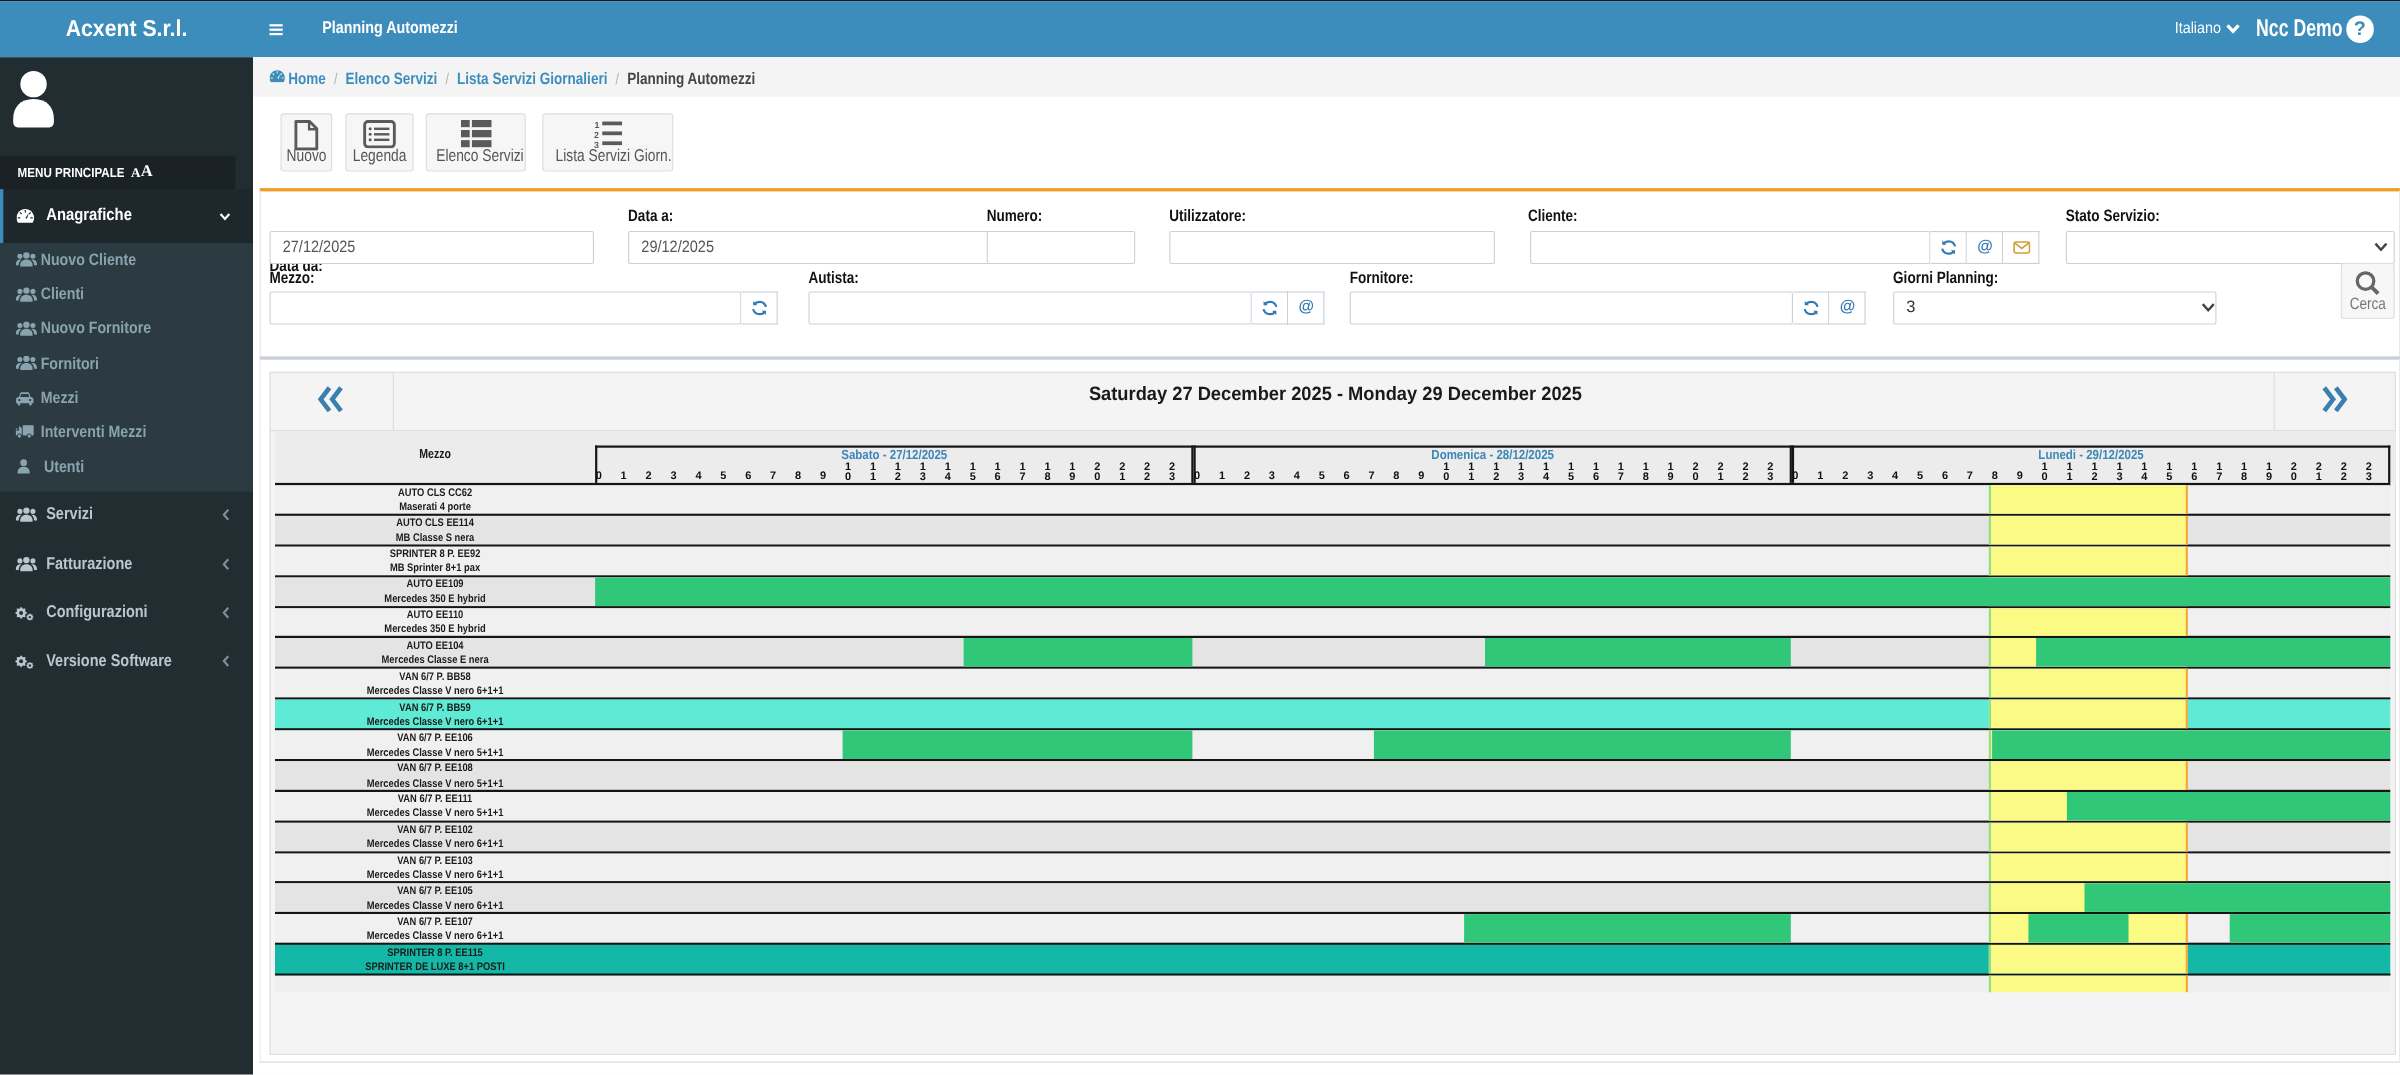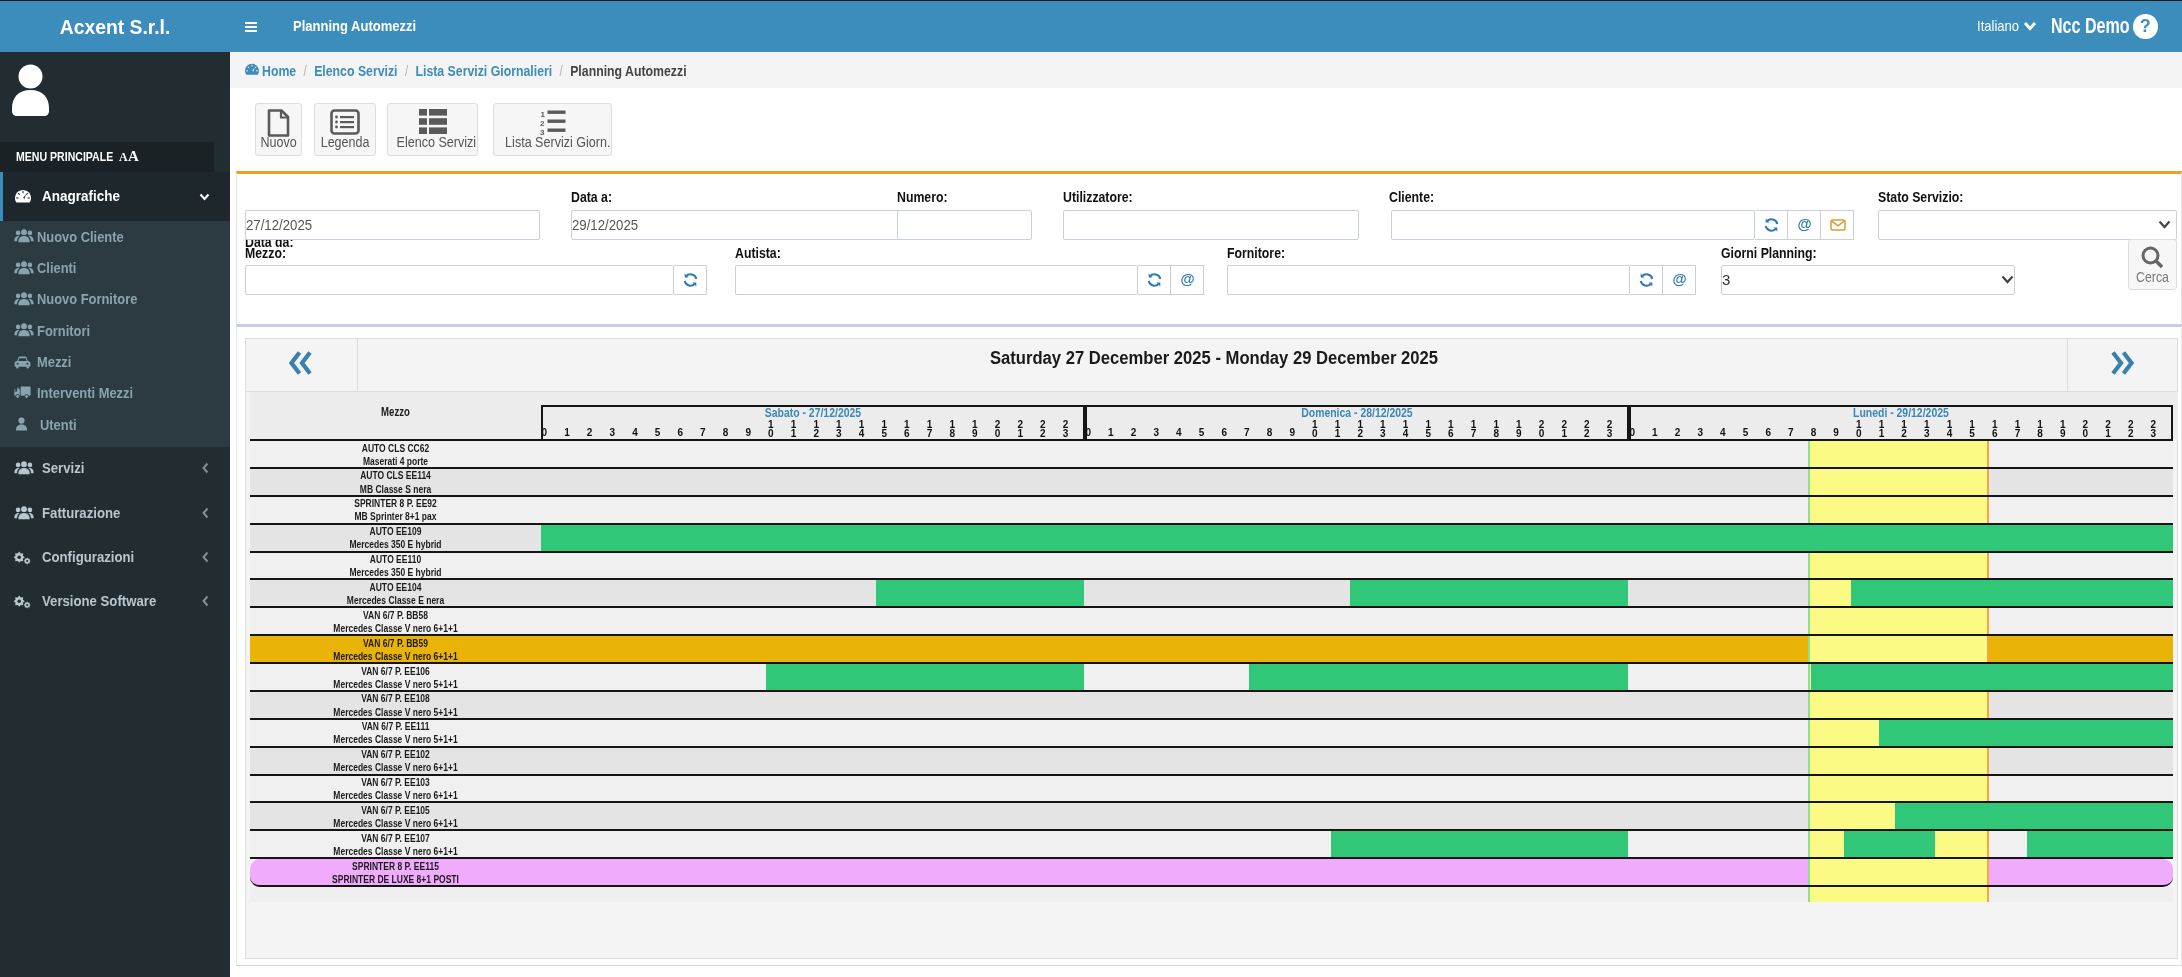--- a/index.html
+++ b/index.html
@@ -8,21 +8,21 @@
 .nav{left:0;top:1px;width:2182px;height:50.5px;background:#3c8dbc;}
 .brand{left:0;top:0;width:230px;height:50.5px;color:#fff;font-size:21px;font-weight:bold;text-align:center;line-height:54px;transform:scaleX(0.92);}
 .sbar{left:0;top:51.5px;width:230px;height:925.5px;background:#222d32;}
 .mheader{left:0;top:142px;width:214px;height:30px;background:#1a2226;color:#fff;font-size:12px;font-weight:bold;line-height:30px;}
 .sub{left:0;top:168.5px;width:230px;height:226.3px;background:#2c3b41;}
 .bc{color:#3c8dbc;font-size:15px;font-weight:bold;text-decoration:none;}
 .bsep{color:#b3b3b3;font-size:14px;padding:0 9px;}
 .tbtn{position:absolute;top:103px;height:53px;background:#f6f6f6;border:1px solid #ddd;border-radius:3px;color:#555;font-size:15.5px;text-align:center;white-space:nowrap;}
 .tbtn .lab{position:absolute;bottom:4px;left:0;right:0;transform:scaleX(0.81);transform-origin:center;}
 .flabel{position:absolute;font-size:15px;font-weight:bold;color:#111;}
-.finput{position:absolute;height:30px;border:1px solid #c9d0da;border-radius:2px;background:#fff;font-size:15px;color:#555;line-height:28px;}
+.finput{position:absolute;height:30px;border:1px solid #c9d0da;border-radius:2px;background:#fff;font-size:15px;color:#555;line-height:28px;padding-left:11px;}
 .finput span{display:inline-block;transform:scaleX(0.88);transform-origin:left;}
 .flabel span{display:inline-block;transform:scaleX(0.82);transform-origin:left;}
 .addon{position:absolute;height:30px;width:33px;border:1px solid #c9d0da;border-left:none;background:#fff;text-align:center;}
 .srow{position:relative;width:1922.8px;height:27.89px;border-bottom:2px solid #151515;}
 .srow .lbl{position:absolute;left:0;top:0;width:291px;height:100%;text-align:center;font-weight:bold;color:#1a1a1a;font-size:10px;line-height:13.2px;padding-top:0.5px;transform:scaleX(0.85);transform-origin:center;}
 .bar{position:absolute;top:0;height:25.9px;background:#30c878;z-index:3;}
 .yel{position:absolute;top:0;height:25.9px;background:#fafa85;border-left:2px solid #8ee08b;border-right:2px solid #f6a63c;z-index:1;}
 svg{display:block;}
 </style></head>
 <body>
@@ -414,21 +414,21 @@
 <div class="yel" style="left:1558.2px;width:181.3px;"></div>
 <div class="bar" style="left:626px;width:207.5px;"></div>
 <div class="bar" style="left:1100px;width:278px;"></div>
 <div class="bar" style="left:1601px;width:321.8px;"></div>
 <div class="lbl">AUTO EE104<br>Mercedes Classe E nera</div>
 </div>
 <div class="srow" style="background:#f0f0f0;">
 <div class="yel" style="left:1558.2px;width:181.3px;"></div>
 <div class="lbl">VAN 6/7 P. BB58<br>Mercedes Classe V nero 6+1+1</div>
 </div>
-<div class="srow" style="background:#eab308;">
+<div class="srow" style="background:#5eead4;">
 <div class="yel" style="left:1558.2px;width:181.3px;"></div>
 <div class="lbl">VAN 6/7 P. BB59<br>Mercedes Classe V nero 6+1+1</div>
 </div>
 <div class="srow" style="background:#f0f0f0;">
 <div class="yel" style="left:1558.2px;width:181.3px;"></div>
 <div class="bar" style="left:516px;width:317.5px;"></div>
 <div class="bar" style="left:999px;width:379px;"></div>
 <div class="bar" style="left:1560.5px;width:362.3px;"></div>
 <div class="lbl">VAN 6/7 P. EE106<br>Mercedes Classe V nero 5+1+1</div>
 </div>
@@ -454,19 +454,19 @@
 <div class="bar" style="left:1645px;width:277.8px;"></div>
 <div class="lbl">VAN 6/7 P. EE105<br>Mercedes Classe V nero 6+1+1</div>
 </div>
 <div class="srow" style="background:#f0f0f0;">
 <div class="yel" style="left:1558.2px;width:181.3px;"></div>
 <div class="bar" style="left:1081px;width:297px;"></div>
 <div class="bar" style="left:1594px;width:91px;"></div>
 <div class="bar" style="left:1777px;width:145.8px;"></div>
 <div class="lbl">VAN 6/7 P. EE107<br>Mercedes Classe V nero 6+1+1</div>
 </div>
-<div class="srow" style="background:#f0abfc;border-radius:10px;">
+<div class="srow" style="background:#14b8a6;">
 <div class="yel" style="left:1558.2px;width:181.3px;"></div>
 <div class="lbl">SPRINTER 8 P. EE115<br>SPRINTER DE LUXE 8+1 POSTI</div>
 </div>
 <div style="position:relative;width:1922.8px;height:15.3px;background:#efefef;">
 <div class="yel" style="left:1558.2px;width:181.3px;height:15.3px;"></div>
 </div>
 </div>
 </body></html>

